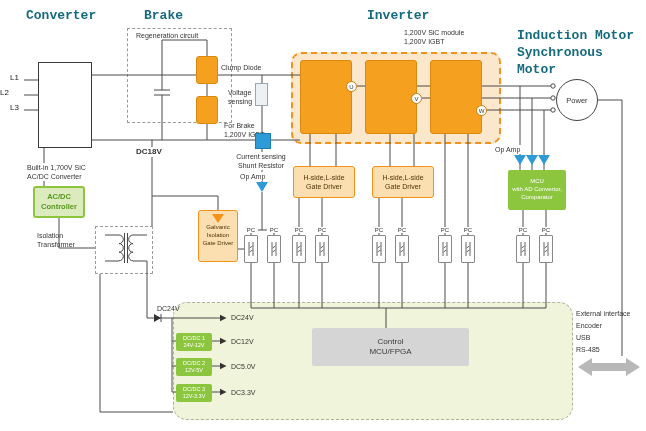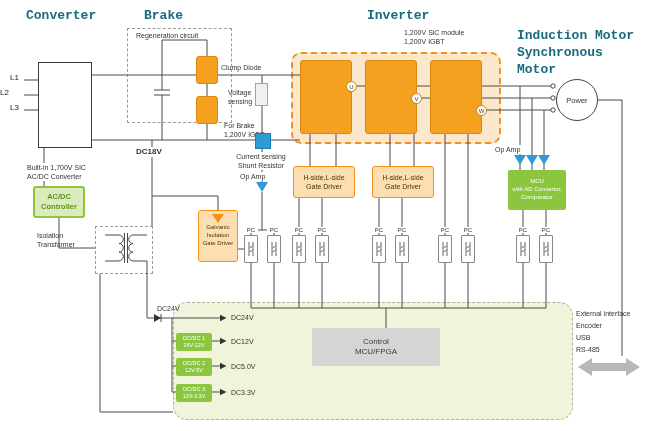--- a/index.html
+++ b/index.html
@@ -237,21 +237,21 @@
 
   <div class="abs fbox" style="left:556px; top:79px; width:42px; height:42px; border:1.5px solid #444; border-radius:50%; background:#fff; font-size:7.5px; color:#333;">Power</div>
   <div class="abs lbl masked" style="left:495px; top:145px; width:30px;">Op Amp</div>
   <div class="abs tri-blue" style="left:514px; top:155px;"></div>
   <div class="abs tri-blue" style="left:526px; top:155px;"></div>
   <div class="abs tri-blue" style="left:538px; top:155px;"></div>
   <div class="abs fbox green-solid" style="left:508px; top:170px; width:58px; height:40px; font-size:6px; line-height:1.3;">MCU
 with AD Convertor,
 Comparator</div>
 
-  <div class="abs fbox" style="left:312px; top:328px; width:128px; height:38px; background:#d5d5d5; border-radius:2px; font-size:8px; color:#3a3a3a; line-height:1.3;">Control
+  <div class="abs fbox" style="left:312px; top:328px; width:157px; height:38px; background:#d5d5d5; border-radius:2px; font-size:8px; color:#3a3a3a; line-height:1.3;">Control
 MCU/FPGA</div>
   <div class="abs lbl" style="left:157px; top:304px;">DC24V</div>
   <div class="abs fbox green-solid" style="left:176px; top:333px; width:36px; height:18px; font-size:5.5px; line-height:1.2;">DC/DC 1
 24V-12V</div>
   <div class="abs fbox green-solid" style="left:176px; top:358px; width:36px; height:18px; font-size:5.5px; line-height:1.2;">DC/DC 2
 12V-5V</div>
   <div class="abs fbox green-solid" style="left:176px; top:384px; width:36px; height:18px; font-size:5.5px; line-height:1.2;">DC/DC 3
 12V-3.3V</div>
   <div class="abs lbl" style="left:231px; top:313px;">DC24V</div>
   <div class="abs lbl" style="left:231px; top:337px;">DC12V</div>

